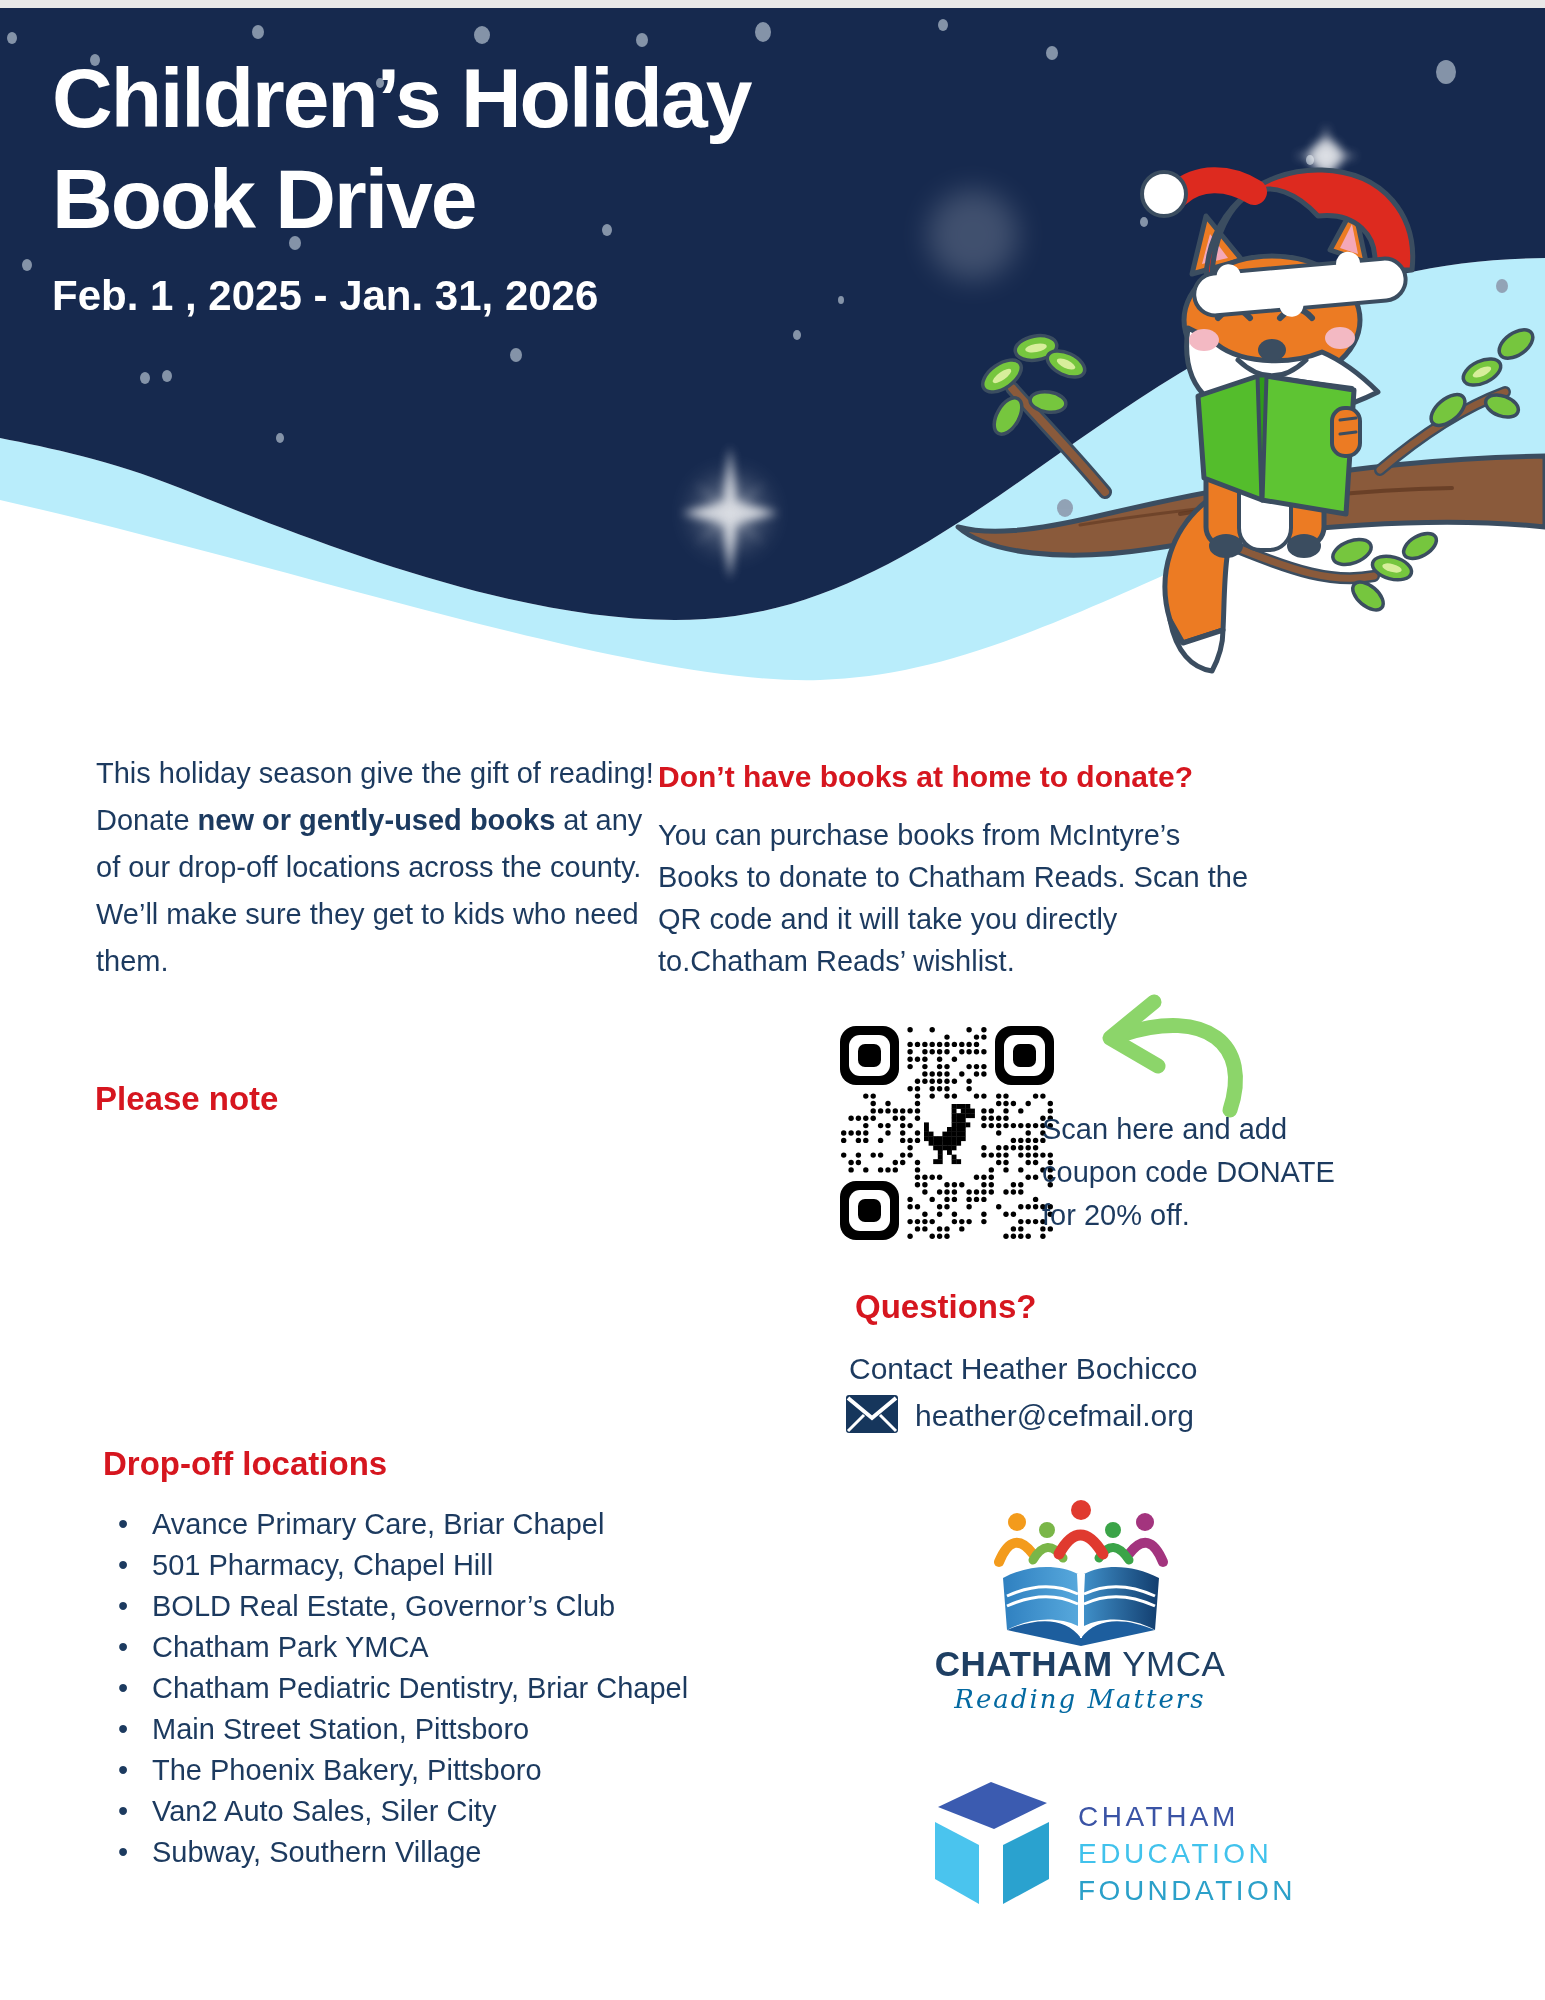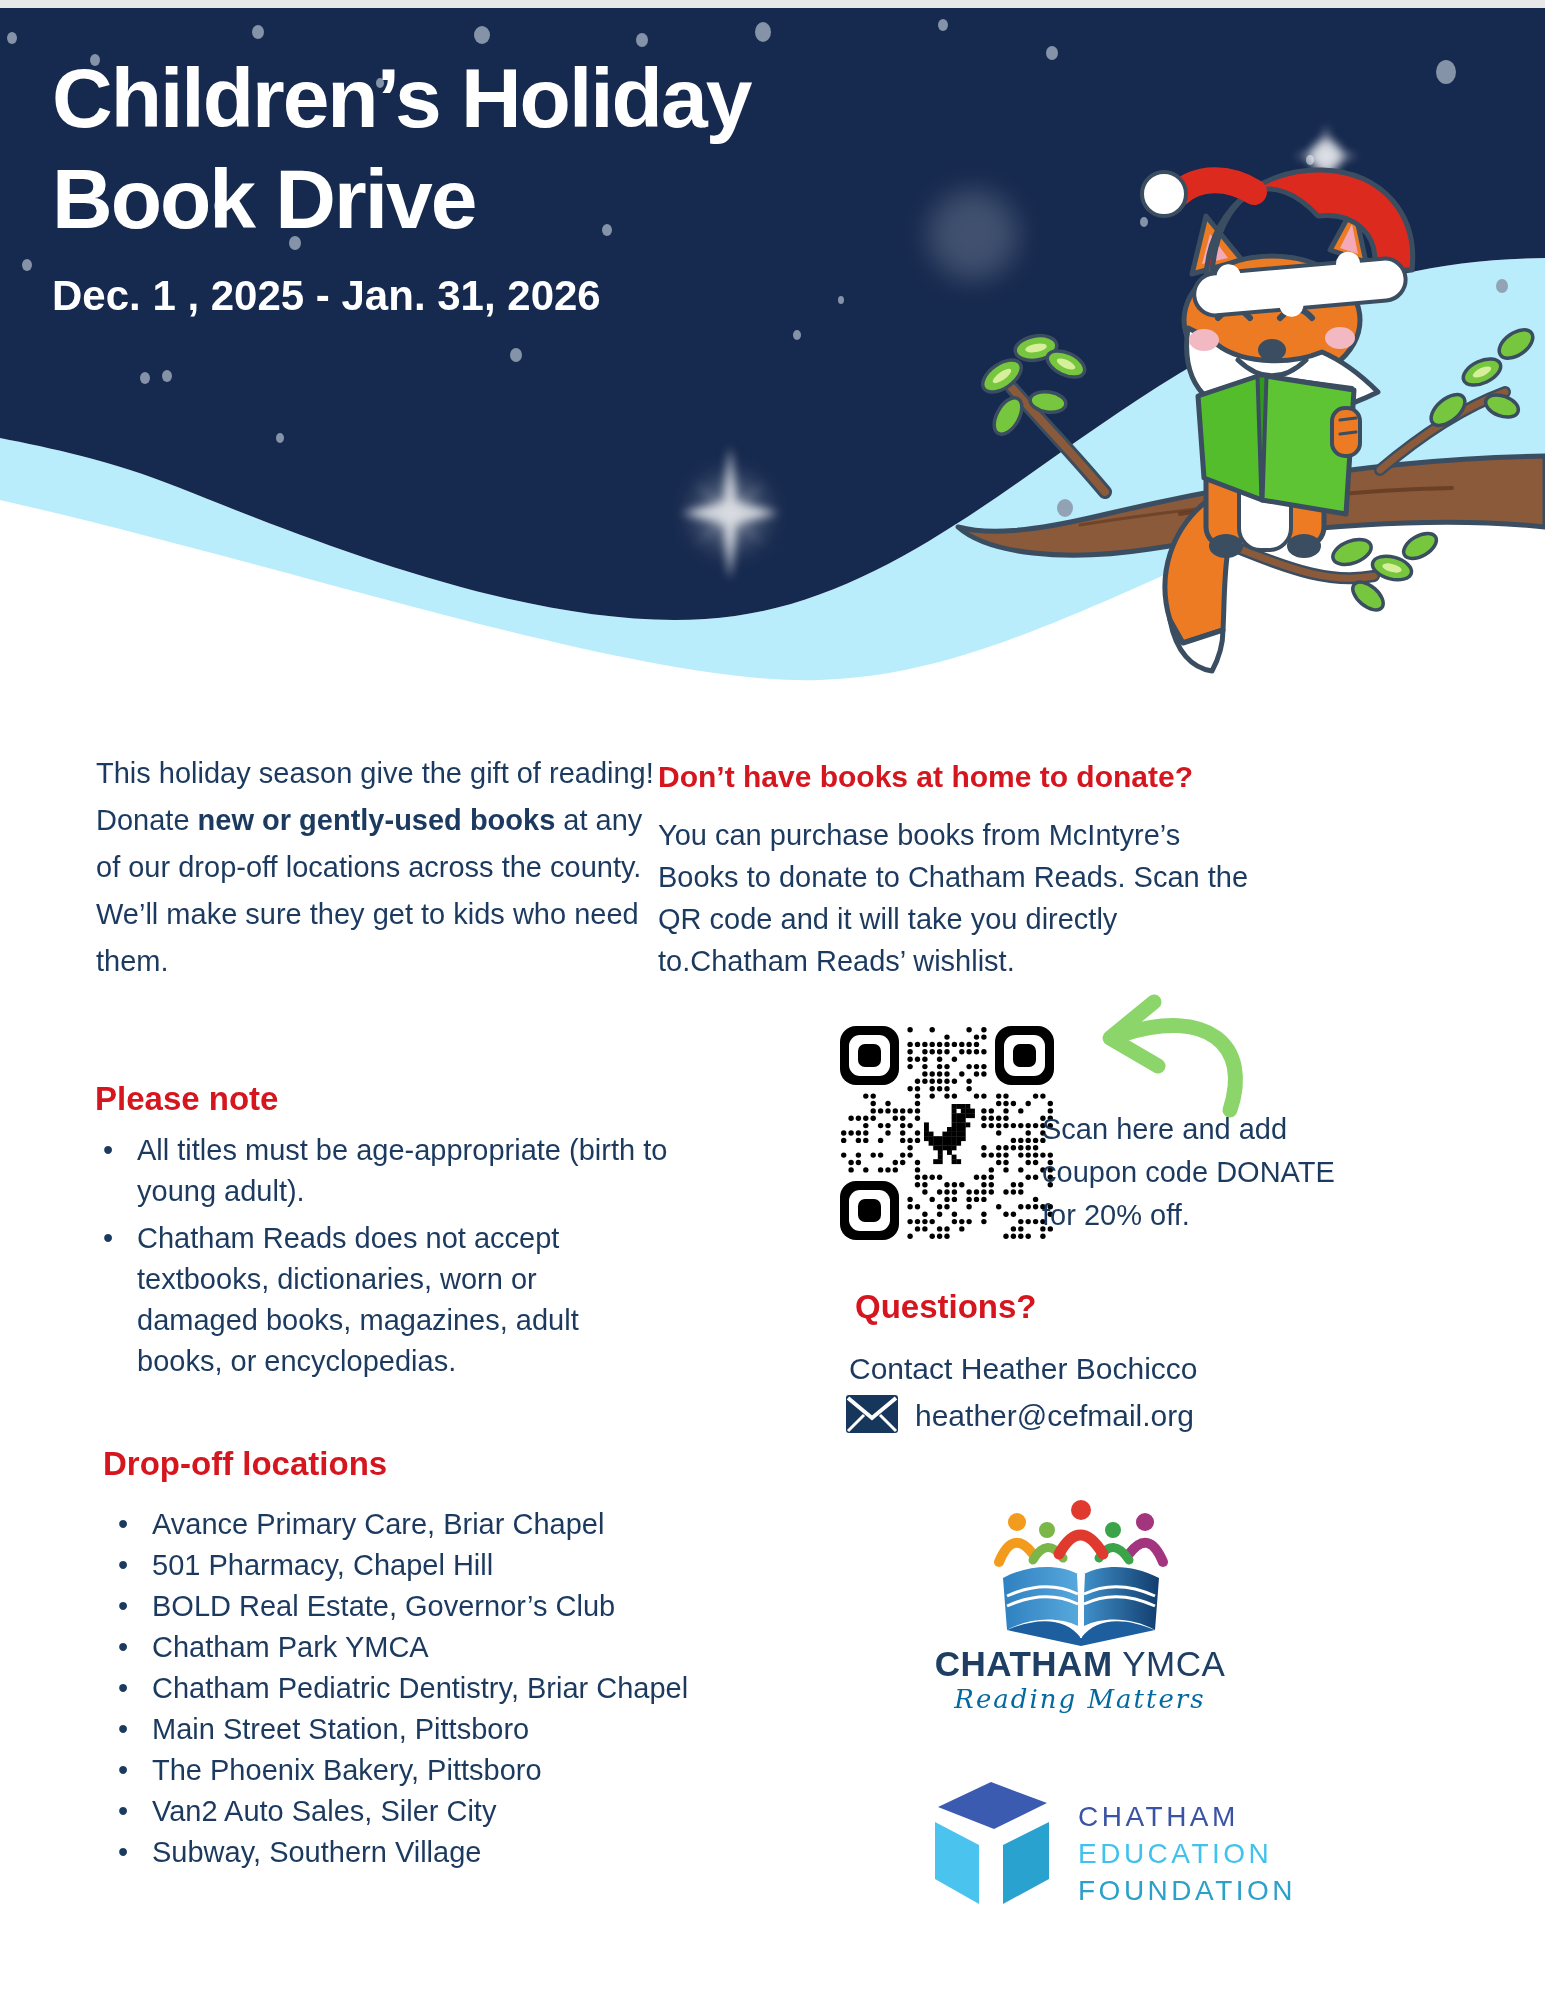--- a/index.html
+++ b/index.html
@@ -231,30 +231,26 @@
       <path d="M1258,368 L1262,492 L1266,368 Z" fill="#2f9a1a" stroke="#3b4d60" stroke-width="3"></path>
 
       <rect x="1332" y="400" width="28" height="48" rx="13" fill="#ec7b23" stroke="#3b4d60" stroke-width="4"></rect>
       <path d="M1340,412 L1356,410 M1340,426 L1356,424" stroke="#3b4d60" stroke-width="3"></path>
     </g>
   </svg>
 
   <div class="title-block">
     <div class="title-line">Children’s Holiday</div>
     <div class="title-line">Book Drive</div>
-    <div class="date-line">Dec. 1 , 2025 - Jan. 31, 2026</div>
+    <div class="date-line">Feb. 1 , 2025 - Jan. 31, 2026</div>
   </div>
 
   <p class="intro body-text"><span>This holiday season give the gift of reading! Donate </span><b>new or gently-used books</b><span> at any of our drop-off locations across the county. We’ll make sure they get to kids who need them.</span></p>
 
   <div class="red-head ph-note-head">Please note</div>
-  <ul class="bullets ph-note-list">
-    <li class="b1">All titles must be age-appropriate (birth to young adult).</li>
-    <li class="b2">Chatham Reads does not accept textbooks, dictionaries, worn or damaged books, magazines, adult books, or encyclopedias.</li>
-  </ul>
 
   <div class="red-head drop-head">Drop-off locations</div>
   <ul class="bullets drop-list">
     <li>Avance Primary Care, Briar Chapel</li>
     <li>501 Pharmacy, Chapel Hill</li>
     <li>BOLD Real Estate, Governor’s Club</li>
     <li>Chatham Park YMCA</li>
     <li>Chatham Pediatric Dentistry, Briar Chapel</li>
     <li>Main Street Station, Pittsboro</li>
     <li>The Phoenix Bakery, Pittsboro</li>

